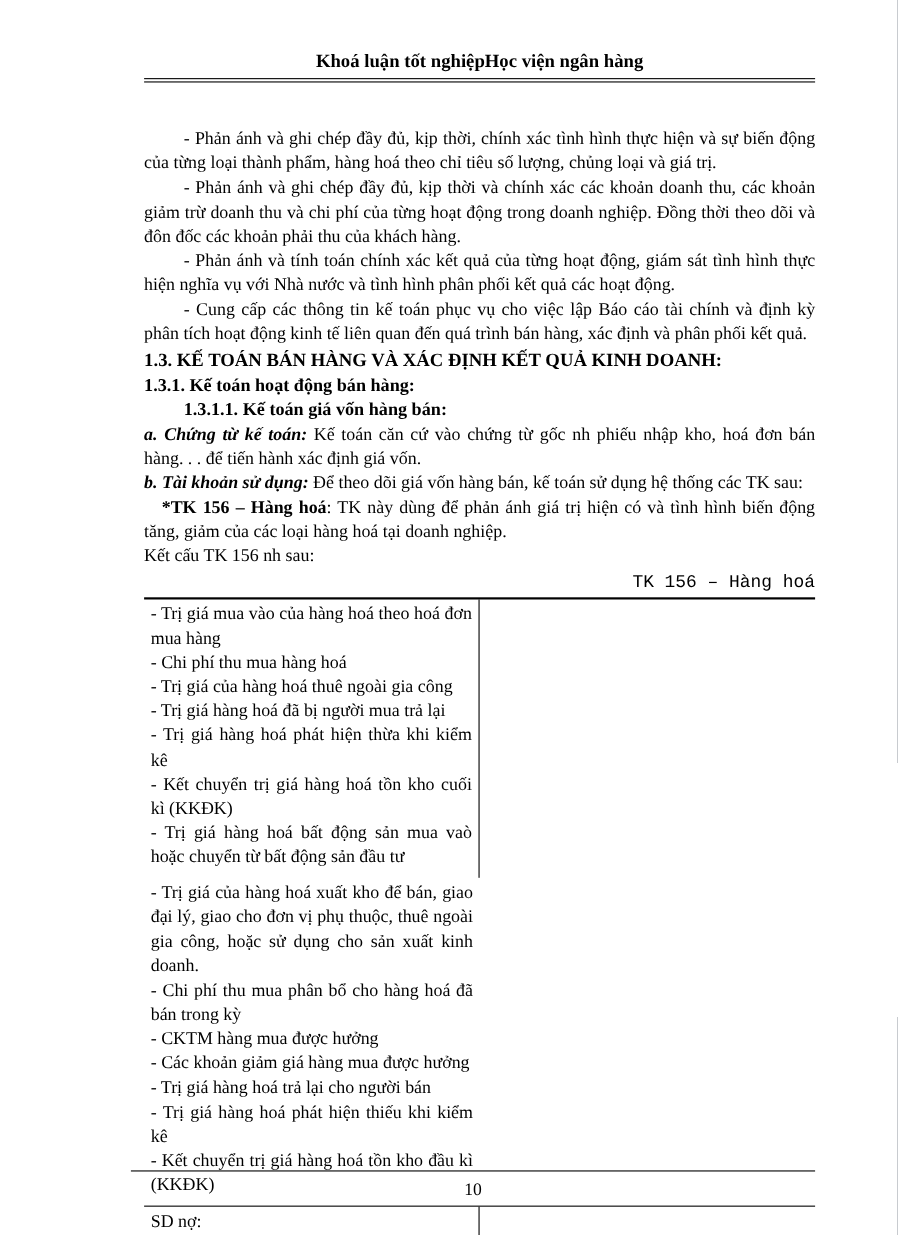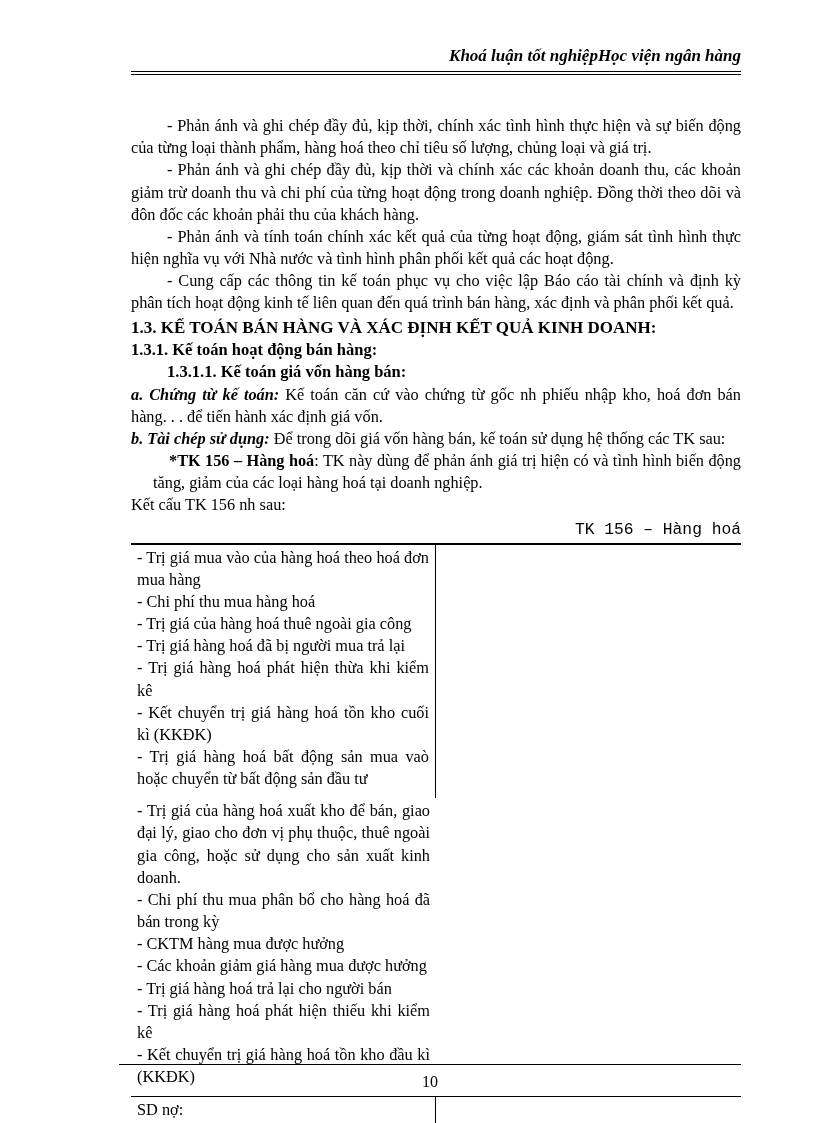--- a/index.html
+++ b/index.html
@@ -12,33 +12,32 @@
     padding:44px 75px 0 131px;
     overflow:hidden;
     font-family:"Liberation Serif","DejaVu Serif",serif;
     font-size:16.3px;
     line-height:1.36;
     color:#000;
   }
   
   .header{
     display:flex;
-    justify-content:flex-end;
+    justify-content:center;
     font-weight:bold;
-    font-style:italic;
     font-size:17px;
     padding-bottom:4px;
     border-bottom:4px double #000;
     margin-bottom:40px;
   }
   
   .justify{text-align:justify;}
   .para{margin:0;}
   .indent{text-indent:36px;}
-  .indent-sm{text-indent:16px;margin-left:22px;}
+  .indent-sm{text-indent:16px;}
   .lead{font-weight:bold;font-style:italic;}
   .lead-bold{font-weight:bold;}
   .h-main{
     margin:1px 0 0 0;
     font-size:17px;
     font-weight:bold;
   }
   .h-sub{
     margin:0;
     font-size:16.5px;
@@ -96,21 +95,21 @@
         <p class="para indent justify">- Phản ánh và tính toán chính xác kết quả của từng hoạt động, giám sát tình hình thực hiện nghĩa vụ với Nhà nước và tình hình phân phối kết quả các hoạt động.</p>
         <p class="para indent justify">- Cung cấp các thông tin kế toán phục vụ cho việc lập Báo cáo tài chính và định kỳ phân tích hoạt động kinh tế liên  quan đến quá trình bán hàng, xác định và phân phối kết quả.</p>
       </div>
 
     <h2 class="h-main justify">1.3. KẾ TOÁN BÁN HÀNG VÀ XÁC ĐỊNH KẾT QUẢ KINH DOANH:</h2>
     <h3 class="h-sub">1.3.1. Kế toán hoạt động bán hàng:</h3>
     <h4 class="h-sub indent">1.3.1.1. Kế toán giá vốn hàng bán:</h4>
 
     <p class="para justify"><span class="lead">a. Chứng từ kế toán:</span><span> Kế toán căn cứ vào chứng từ gốc nh  phiếu nhập kho, hoá đơn bán hàng. . . để tiến hành xác định giá vốn.</span></p>
 
-    <p class="para justify"><span class="lead">b. Tài chép sử dụng:</span><span> Để trong dõi giá vốn hàng bán, kế toán sử dụng hệ thống các TK sau:</span></p>
+    <p class="para justify"><span class="lead">b. Tài khoản sử dụng:</span><span> Để theo dõi giá vốn hàng bán, kế toán sử dụng hệ thống các TK sau:</span></p>
 
     <p class="para indent-sm justify"><span class="lead-bold">*TK 156 – Hàng hoá</span><span>: TK này dùng để phản ánh giá trị hiện có và tình hình biến động tăng, giảm của các loại hàng hoá tại doanh nghiệp.</span></p>
 
     <p class="para">Kết cấu TK 156 nh  sau:</p>
 
     <div class="tk-title">TK 156 – Hàng hoá</div>
 
     <div class="t-account">
       <div class="t-row">
         <div class="t-cell t-left">

